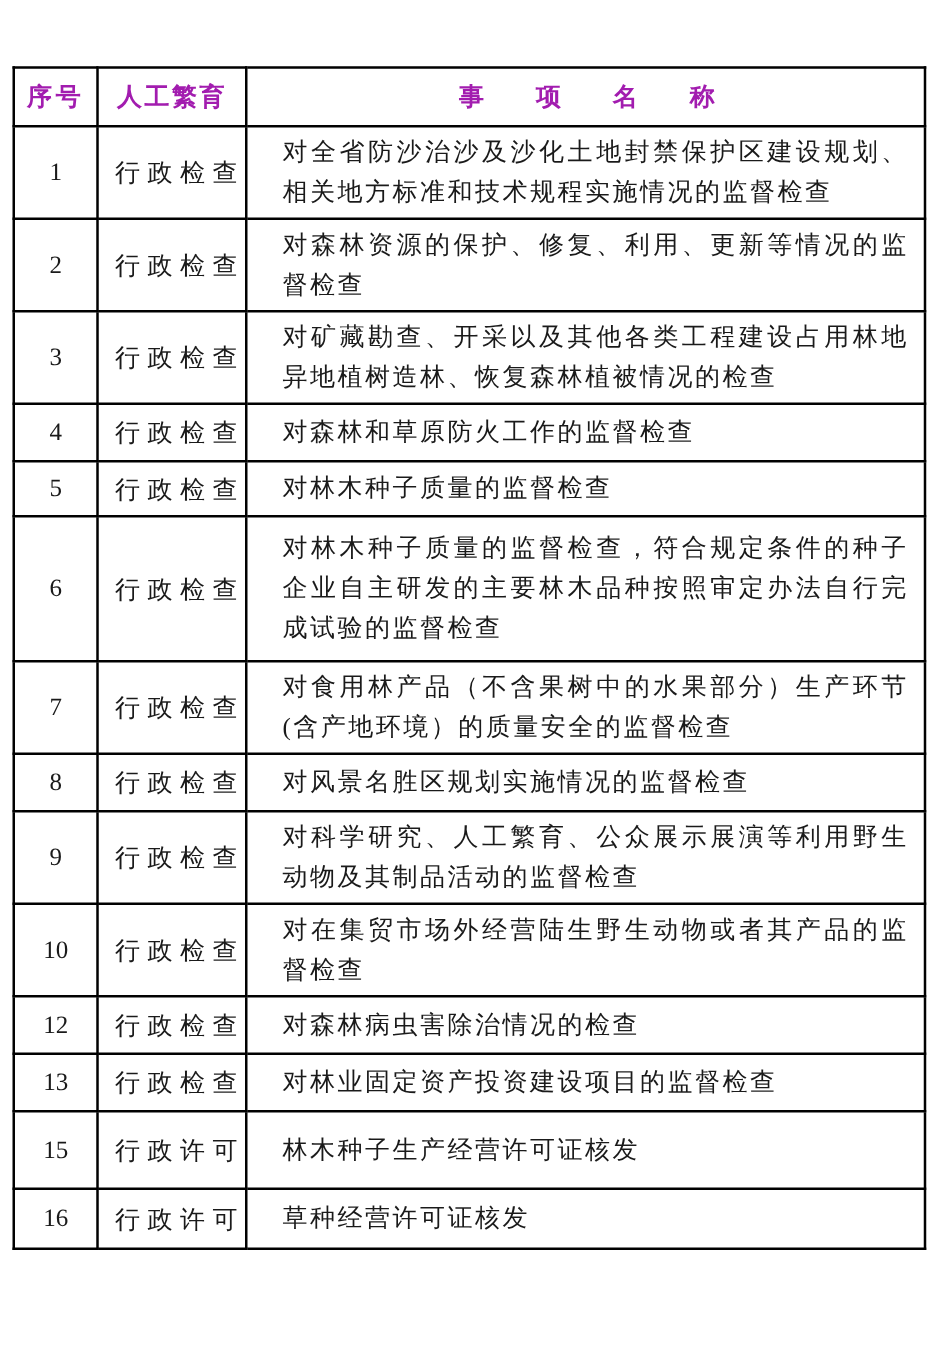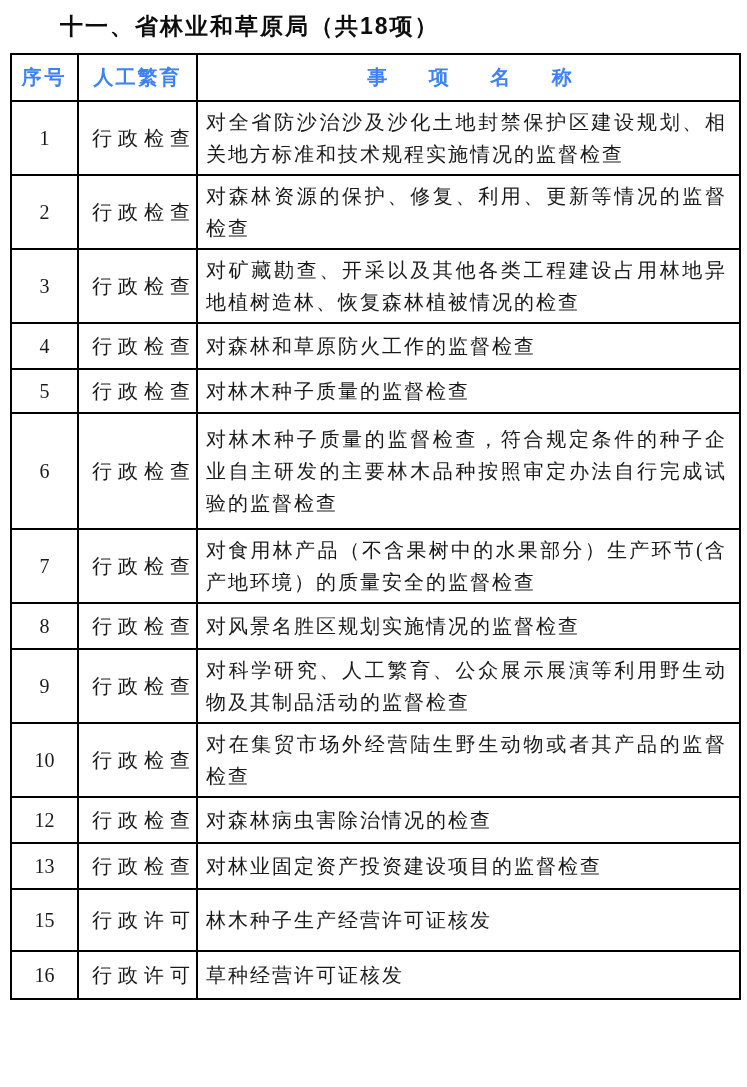--- a/index.html
+++ b/index.html
@@ -41,21 +41,21 @@
   table.powers th, table.powers td {
     border: 2px solid #000000;
     vertical-align: middle;
   }
   table.powers th {
     height: 47px;
     font-family: "Liberation Sans", "DejaVu Sans", sans-serif;
     font-weight: bold;
     font-size: 20px;
     text-align: center;
-    color: #3b82f6;
+    color: #a21caf;
   }
   th.h-no   { letter-spacing: 3px; }
   th.h-type { letter-spacing: 2px; }
   th.h-name { letter-spacing: 18px; padding-left: 20px; }
   td.no-cell {
     text-align: center;
     font-size: 20px;
     color: #1a1a1a;
   }
   td.type-cell {
@@ -65,30 +65,29 @@
     padding-left: 6px; 
     color: #1a1a1a;
     white-space: nowrap;
   }
   td.name-cell {
     font-size: 20px;
     line-height: 32px;
     letter-spacing: 2px;
     text-align: justify;
     text-justify: inter-character;
-    padding: 4px 12px 4px 8px;
+    padding: 4px 12px 4px 28px;
     color: #1a1a1a;
   }
 </style>
 </head>
 <body>
 
 <div class="page">
 
-  <div class="doc-title">十一、省林业和草原局（共18项）</div>
 
   <table class="powers">
     <colgroup>
       <col class="c-no">
       <col class="c-type">
       <col class="c-name">
     </colgroup>
     <thead>
       <tr>
         <th class="h-no">序号</th>

